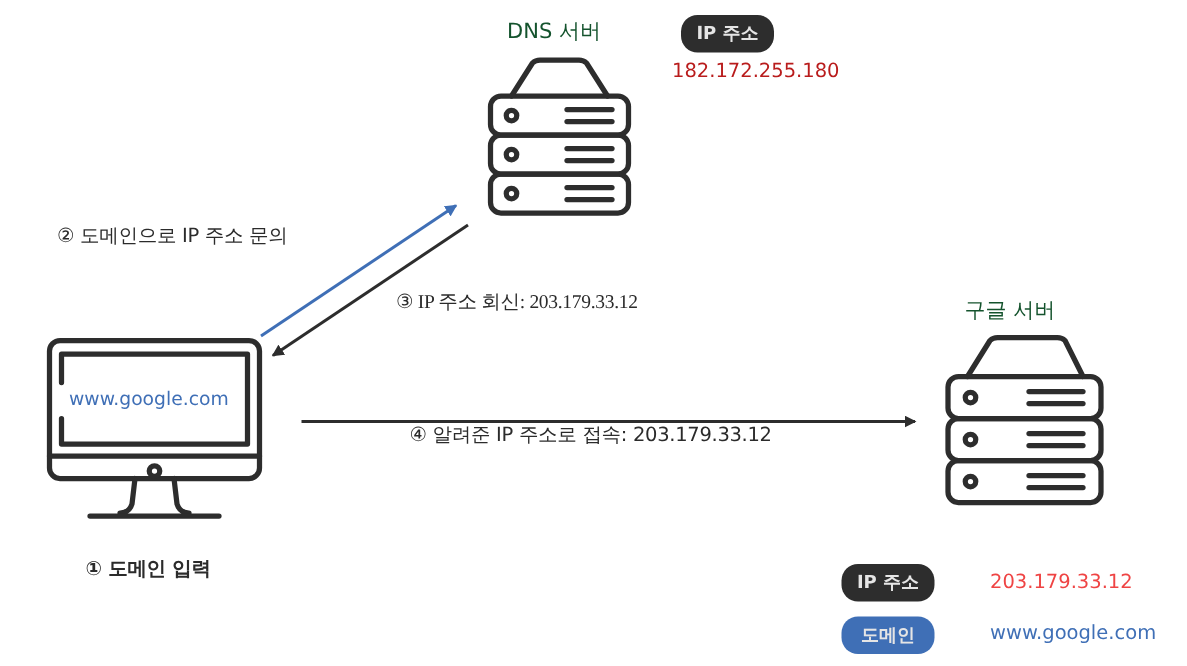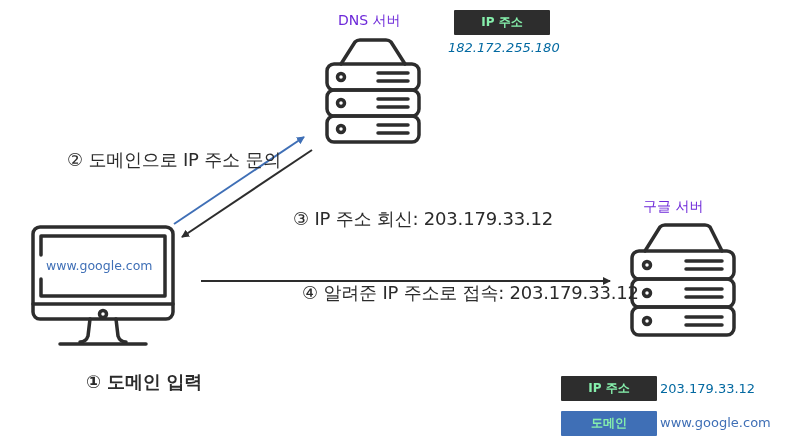--- a/index.html
+++ b/index.html
@@ -1,21 +1,21 @@
 <!DOCTYPE html>
 <html><head>
 <meta charset="utf-8">
 <style>
   html, body { margin:0; padding:0; background:#ffffff; }
   body { width:791px; height:444px; position:relative; overflow:hidden;
          font-family:"DejaVu Sans","Liberation Sans",sans-serif; color:#2b2b2b; }
   svg.canvas { position:absolute; left:0; top:0; }
-  .label { position:absolute; font-size:18px; color:#2b2b2b; white-space:nowrap; letter-spacing:-0.2px;margin-left:29px; }
-  .title { position:absolute; font-size:14px; color:#6d28d9; white-space:nowrap; }
-  .badge { position:absolute; width:96px; height:25px; border-radius:1px; color:#86efac;
+  .label { position:absolute; font-size:13px; color:#2b2b2b; white-space:nowrap; letter-spacing:-0.2px; }
+  .title { position:absolute; font-size:14px; color:#14532d; white-space:nowrap; }
+  .badge { position:absolute; width:62px; height:25px; border-radius:11px; color:#e5e5e5;
            font-size:12px; font-weight:bold; display:flex; align-items:center; justify-content:center; }
   .badge.dark { background:#2d2d2d; }
   .badge.blue { background:#3f6fb6; }
   .val { position:absolute; font-size:13px; white-space:nowrap; }
 </style>
 </head>
 <body>
 
 <svg class="canvas" width="791" height="444" viewBox="0 0 791 444">
   <defs>
@@ -69,29 +69,29 @@
     <line x1="60" y1="344" x2="146" y2="344"></line>
   </g>
 
   <line x1="174" y1="224" x2="304" y2="137" stroke="#3f6fb6" stroke-width="2" marker-end="url(#ah-blue)"></line>
   <line x1="312" y1="150" x2="182" y2="237" stroke="#2d2d2d" stroke-width="2" marker-end="url(#ah-dark)"></line>
   <line x1="201" y1="281" x2="610" y2="281" stroke="#2d2d2d" stroke-width="2" marker-end="url(#ah-dark)"></line>
 </svg>
 
 <div class="title" style="left:338px; top:12px;">DNS 서버</div>
 <div class="badge dark" style="left:454px; top:10px;">IP 주소</div>
-<div class="val" style="left:448px; top:40px; color:#0369a1;font-style:italic;">182.172.255.180</div>
+<div class="val" style="left:448px; top:40px; color:#b91c1c;">182.172.255.180</div>
 
 <div class="title" style="left:643px; top:198px;">구글 서버</div>
 
 <div class="val" style="left:46px; top:258px; color:#3f6fb6; font-size:12.5px;">www.google.com</div>
 <div class="label" style="left:57px; top:370px;font-weight:bold;">① 도메인 입력</div>
 
 <div class="label" style="left:38px; top:148px;">② 도메인으로 IP 주소 문의</div>
-<div class="label" style="left:264px; top:207px;">③ IP 주소 회신: 203.179.33.12</div>
+<div class="label" style="left:264px; top:192px;font-family:Liberation Serif, serif;">③ IP 주소 회신: 203.179.33.12</div>
 <div class="label" style="left:273px; top:281px;">④ 알려준 IP 주소로 접속: 203.179.33.12</div>
 
 <div>
   <div class="badge dark" style="left:561px; top:376px;">IP 주소</div>
-  <div class="val" style="left:660px; top:381px; color:#0369a1;">203.179.33.12</div>
+  <div class="val" style="left:660px; top:381px; color:#ef4444;">203.179.33.12</div>
   <div class="badge blue" style="left:561px; top:411px;">도메인</div>
   <div class="val" style="left:660px; top:415px; color:#3f6fb6;">www.google.com</div>
 </div>
 
 </body></html>

